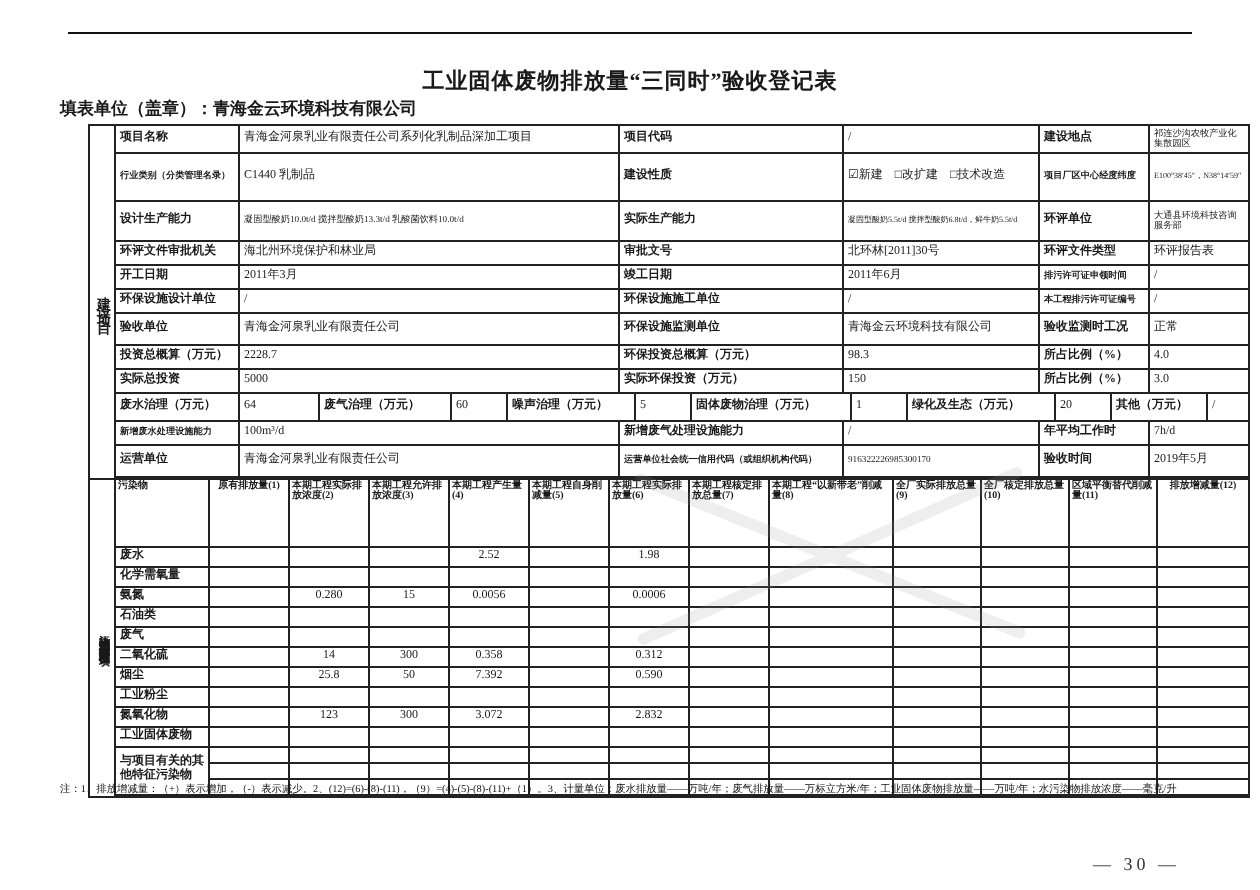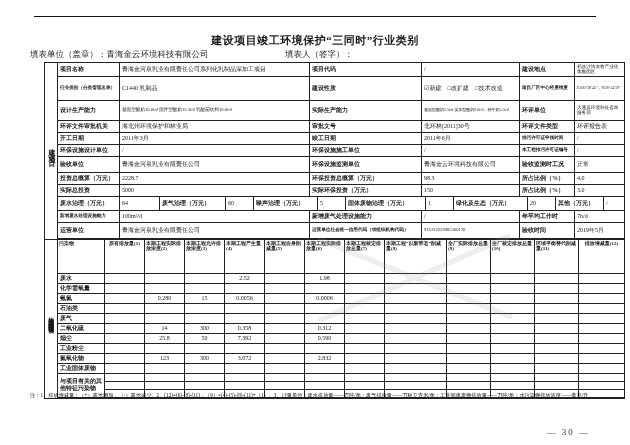--- a/index.html
+++ b/index.html
@@ -5,21 +5,21 @@
   html,body{margin:0;padding:0;}
   body{
     width:630px;height:445px;overflow:hidden;background:#ffffff;
     font-family:"Liberation Serif","DejaVu Serif",serif;color:#1a1a1a;
     position:relative;-webkit-font-smoothing:antialiased;
   }
   .topline{position:absolute;left:34px;top:16px;width:562px;border-top:1.6px solid #111;}
   .doc-title{position:absolute;left:0;top:33px;width:630px;text-align:center;
     font-size:11px;font-weight:bold;letter-spacing:.5px;}
   .head-line{position:absolute;left:30px;top:49px;width:578px;display:flex;
-    font-size:8.5px;font-weight:normal;}
+    font-size:8.5px;font-weight:bold;}
   .head-line .h-left{width:255px;}
   .head-line .h-mid{width:170px;}
   .head-line .h-right{flex:1;text-align:right;}
   .form{position:absolute;left:44px;top:62px;width:581px;}
   .sec{display:flex;border:1px solid #222;border-bottom:none;}
   .sec.last{border-bottom:1px solid #222;}
   .vstrip{width:13px;border-right:1px solid #222;display:flex;align-items:center;justify-content:center;
     writing-mode:vertical-rl;text-orientation:upright;font-weight:bold;font-size:7px;line-height:1;
     letter-spacing:4px;padding:2px 0;box-sizing:border-box;}
   .vstrip.tight{font-size:5.6px;letter-spacing:.5px;}
@@ -48,25 +48,24 @@
   .watermark{position:absolute;left:290px;top:215px;width:250px;height:130px;opacity:.16;pointer-events:none;}
   .watermark .wl1,.watermark .wl2{position:absolute;left:20px;top:60px;width:210px;border-top:6px solid #9a9a9a;border-radius:3px;}
   .watermark .wl1{transform:rotate(-24deg);}
   .watermark .wl2{transform:rotate(22deg);}
 </style>
 </head>
 <body>
 
 <div class="topline"></div>
 
-<div class="doc-title">建设项目竣工环境保护“三同时”行业类别</div>
+<div class="doc-title">工业固体废物排放量“三同时”验收登记表</div>
 
 <div class="head-line">
   <span class="h-left">填表单位（盖章）：青海金云环境科技有限公司</span>
-  <span class="h-mid">填表人（签字）：</span>
 </div>
 
 <div class="form">
   <div class="sec">
     <div class="vstrip">建设项目</div>
     <div class="rows">
         <div class="frow">
           <div class="fcell lab" style="width: 62px; min-height: 12px;">项目名称</div>
           <div class="fcell val" style="width: 190px; min-height: 12px;">青海金河泉乳业有限责任公司系列化乳制品深加工项目</div>
           <div class="fcell lab" style="width: 112px; min-height: 12px;">项目代码</div>

